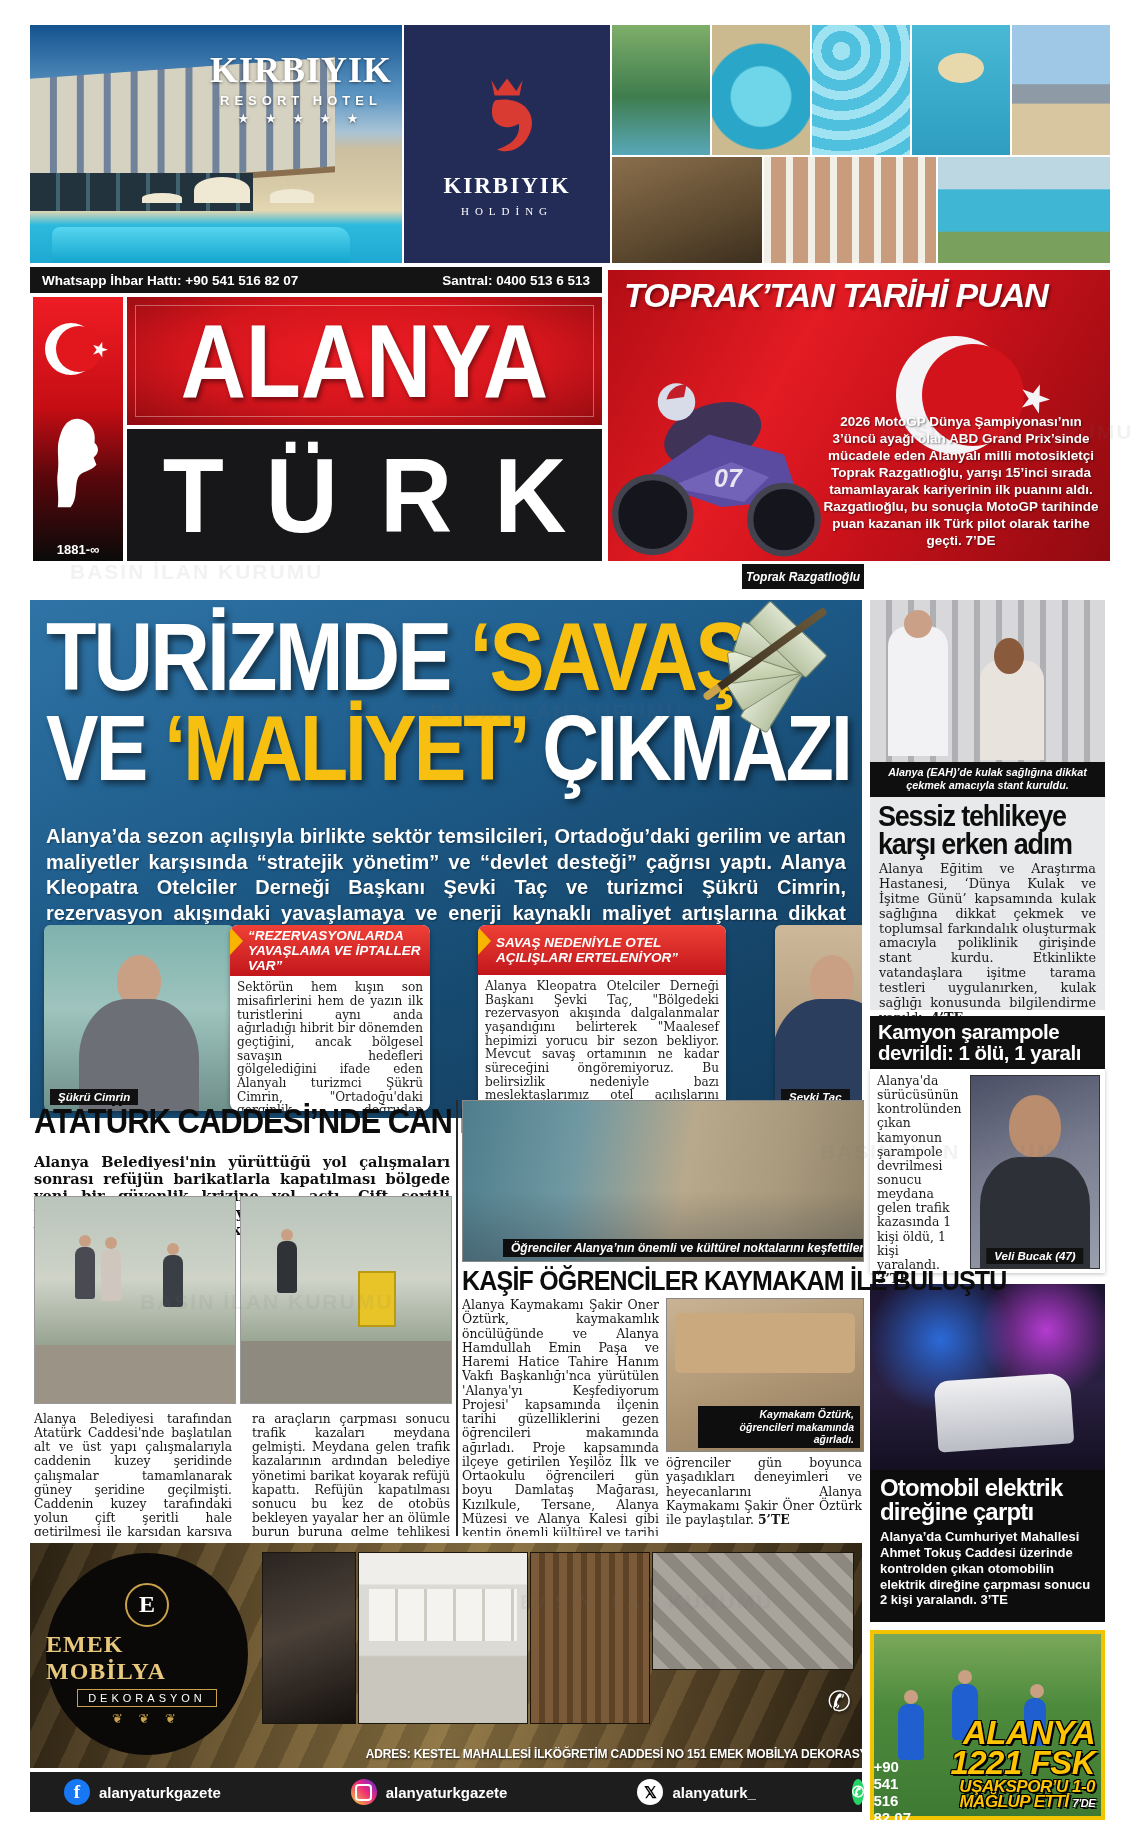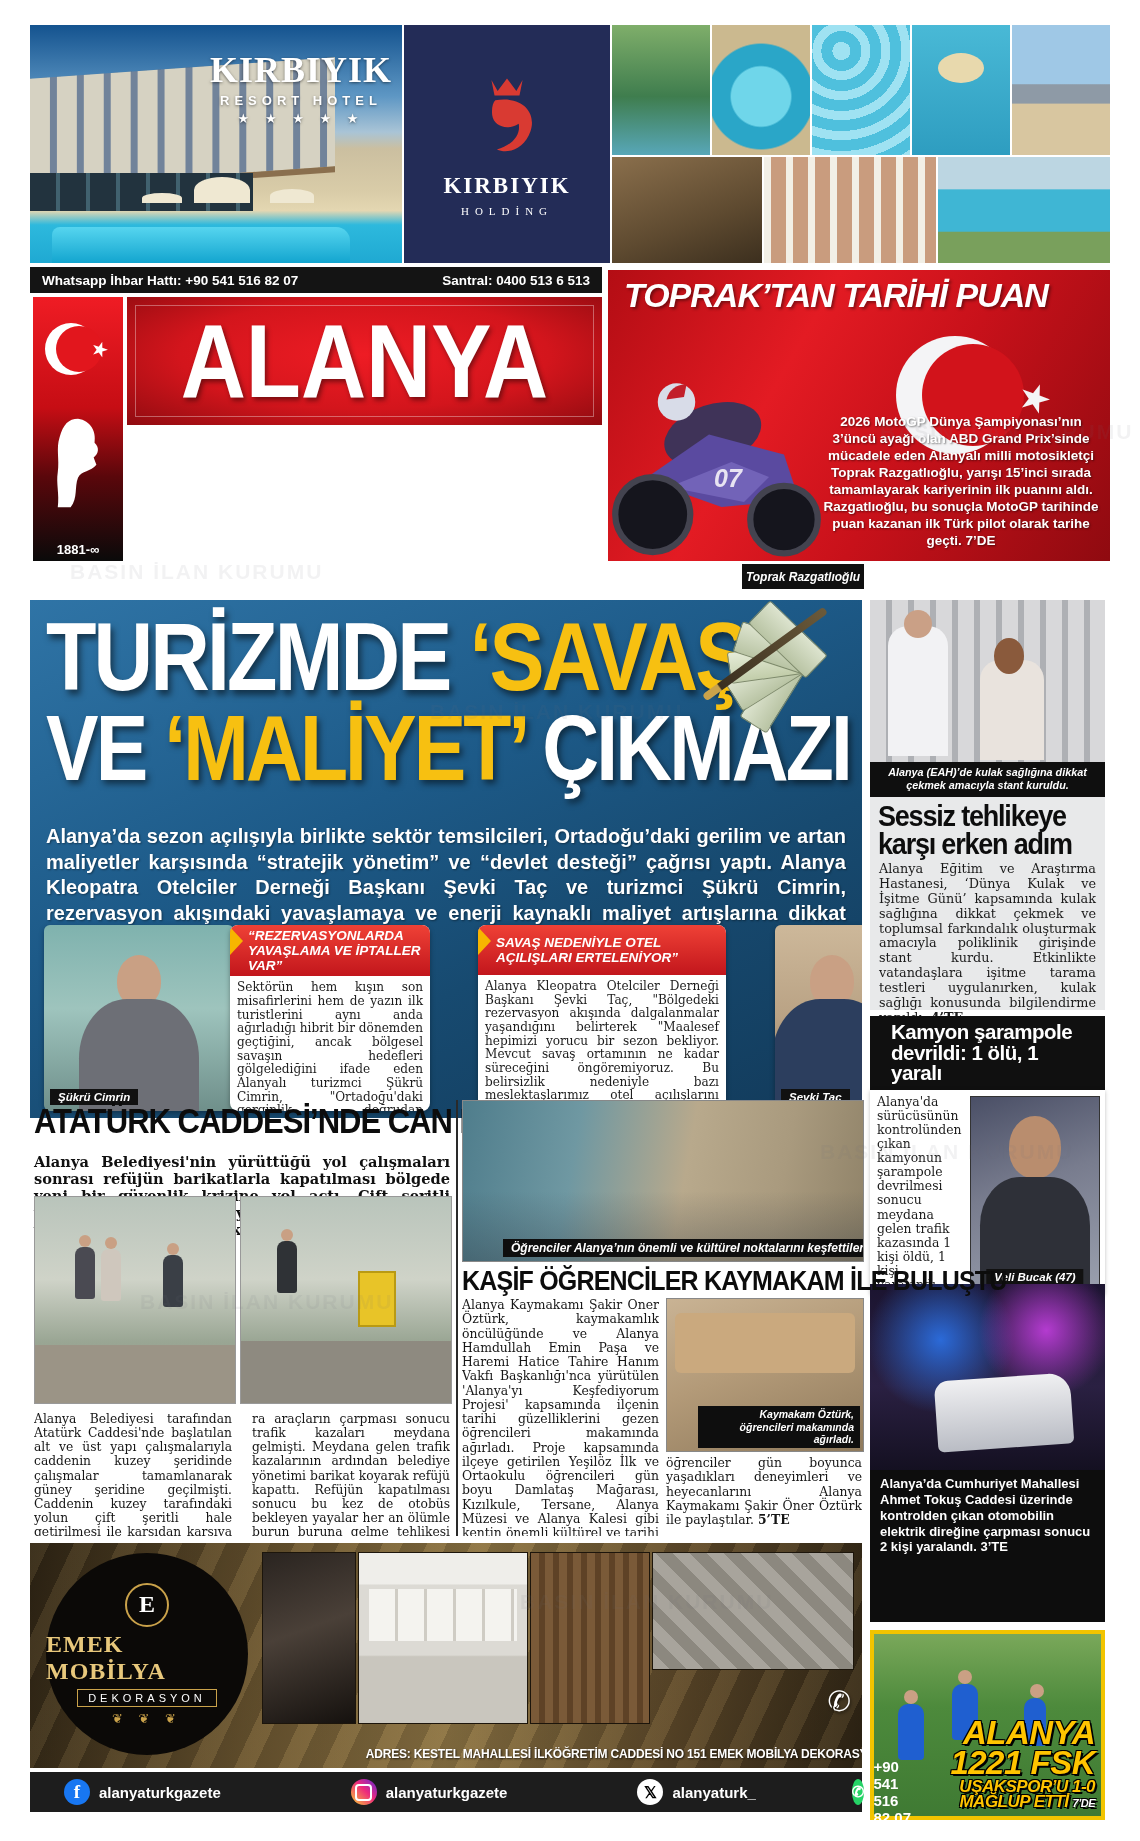--- a/index.html
+++ b/index.html
@@ -110,21 +110,21 @@
   .rcol{left:870px;width:235px;}
   .earwrap{top:600px;height:410px;background:#e8e9ea;}
   .earphoto{position:relative;width:235px;height:162px;overflow:hidden;
     background:repeating-linear-gradient(90deg,#d8d8da 0 16px,#aeb0b4 16px 22px);}
   .earcap{width:235px;background:#0f0f0f;color:#fff;font-size:10.8px;font-style:italic;font-weight:700;
     text-align:center;line-height:1.25;padding:4px 6px;box-sizing:border-box;}
   .earhl{margin:6px 8px 2px;color:#0d0d0d;font-weight:900;font-size:27px;line-height:.95;
     letter-spacing:-1.2px;transform:scaleY(1.08);transform-origin:left top;}
   .earbody{margin:8px 9px;font-family:"DejaVu Serif",serif;font-size:12.8px;line-height:1.16;
     color:#1b1b1b;text-align:justify;}
-  .blackhdr{background:#101010;color:#fff;font-weight:900;padding:6px 21px;line-height:1.0;
+  .blackhdr{background:#101010;color:#fff;font-weight:900;padding:6px 8px;line-height:1.0;
     letter-spacing:-0.5px;}
   .truckwrap{top:1016px;}
   .truckhdr{font-size:20.5px;}
   .truckbody{position:relative;background:#fff;height:204px;box-shadow:0 1px 4px rgba(0,0,0,.25);}
   .trucktext{position:absolute;left:7px;top:5px;width:88px;font-family:"DejaVu Serif",serif;
     font-size:12.4px;line-height:1.14;color:#1b1b1b;}
   .truckphoto{position:absolute;left:100px;top:6px;width:128px;height:192px;overflow:hidden;
     border:1px solid #333;background:linear-gradient(160deg,#4a4f66 0%,#787c8e 45%,#9aa0ae 100%);}
   .carwrap{top:1284px;height:338px;background:#0d0d0d;}
   .crashphoto{width:235px;height:186px;overflow:hidden;position:relative;
@@ -261,20 +261,23 @@
     <div class="cres"></div>
     <span class="flagstar">★</span>
     <svg width="58" height="92" viewBox="0 0 60 100" style="position:absolute;left:16px;top:120px;">
       <path d="M30 2 C44 4 50 16 48 28 C54 34 52 40 47 44 L50 52 C44 60 34 58 30 66 C26 76 30 88 22 98 L8 98 C10 84 6 72 8 60 C10 46 6 34 10 22 C14 8 20 2 30 2 Z" fill="#ffffff"></path>
     </svg>
     <div class="since">1881-∞</div>
   </div>
   <div class="abs alanyabox">
     <span class="mast-top">ALANYA</span>
   </div>
+  <div class="abs turkbox">
+    <span class="mast-bot">TÜRK</span>
+  </div>
 
   <div class="abs toprak">
     <h1>TOPRAK’TAN TARİHİ PUAN</h1>
     <div class="tcres"></div>
     <span class="tstar">★</span>
     <svg class="moto" width="250" height="210" viewBox="0 0 200 168">
       <ellipse cx="95" cy="62" rx="40" ry="24" fill="#3f3358" transform="rotate(-18 95 62)"></ellipse>
       <circle cx="66" cy="36" r="15" fill="#d8dce8"></circle>
       <path d="M58 34 a15 15 0 0 1 16 -12 l-2 10 Z" fill="#c21f2a"></path>
       <polygon points="40,98 92,62 152,78 164,114 102,120" fill="#5a4aa0"></polygon>
@@ -359,20 +362,21 @@
         <div style="position:absolute;left:50%;top:42%;width:110px;height:70%;margin-left:-55px;border-radius:36% 36% 0 0;background:#2e3038;"></div>
         <div class="chip" style="left:50%;transform:translateX(-50%);bottom:4px;">Veli Bucak (47)</div>
       </div>
     </div>
   </div>
 
   <div class="abs rcol carwrap" style="width:235px;">
     <div class="crashphoto">
       <div class="crashcar"></div>
     </div>
+    <div class="carhl">Otomobil elektrik direğine çarptı</div>
     <div class="carbody">
       <span>Alanya’da Cumhuriyet Mahallesi Ahmet Tokuş Caddesi üzerinde kontrolden çıkan otomobilin elektrik direğine çarpması sonucu 2 kişi yaralandı.</span> <b>3’TE</b>
     </div>
   </div>
 
   <div class="abs rcol football" style="width:235px;">
     <div class="player" style="left:24px;top:70px;"></div>
     <div class="player" style="left:78px;top:50px;"></div>
     <div class="player" style="left:150px;top:64px;width:22px;height:48px;"></div>
     <div class="fbtext">

